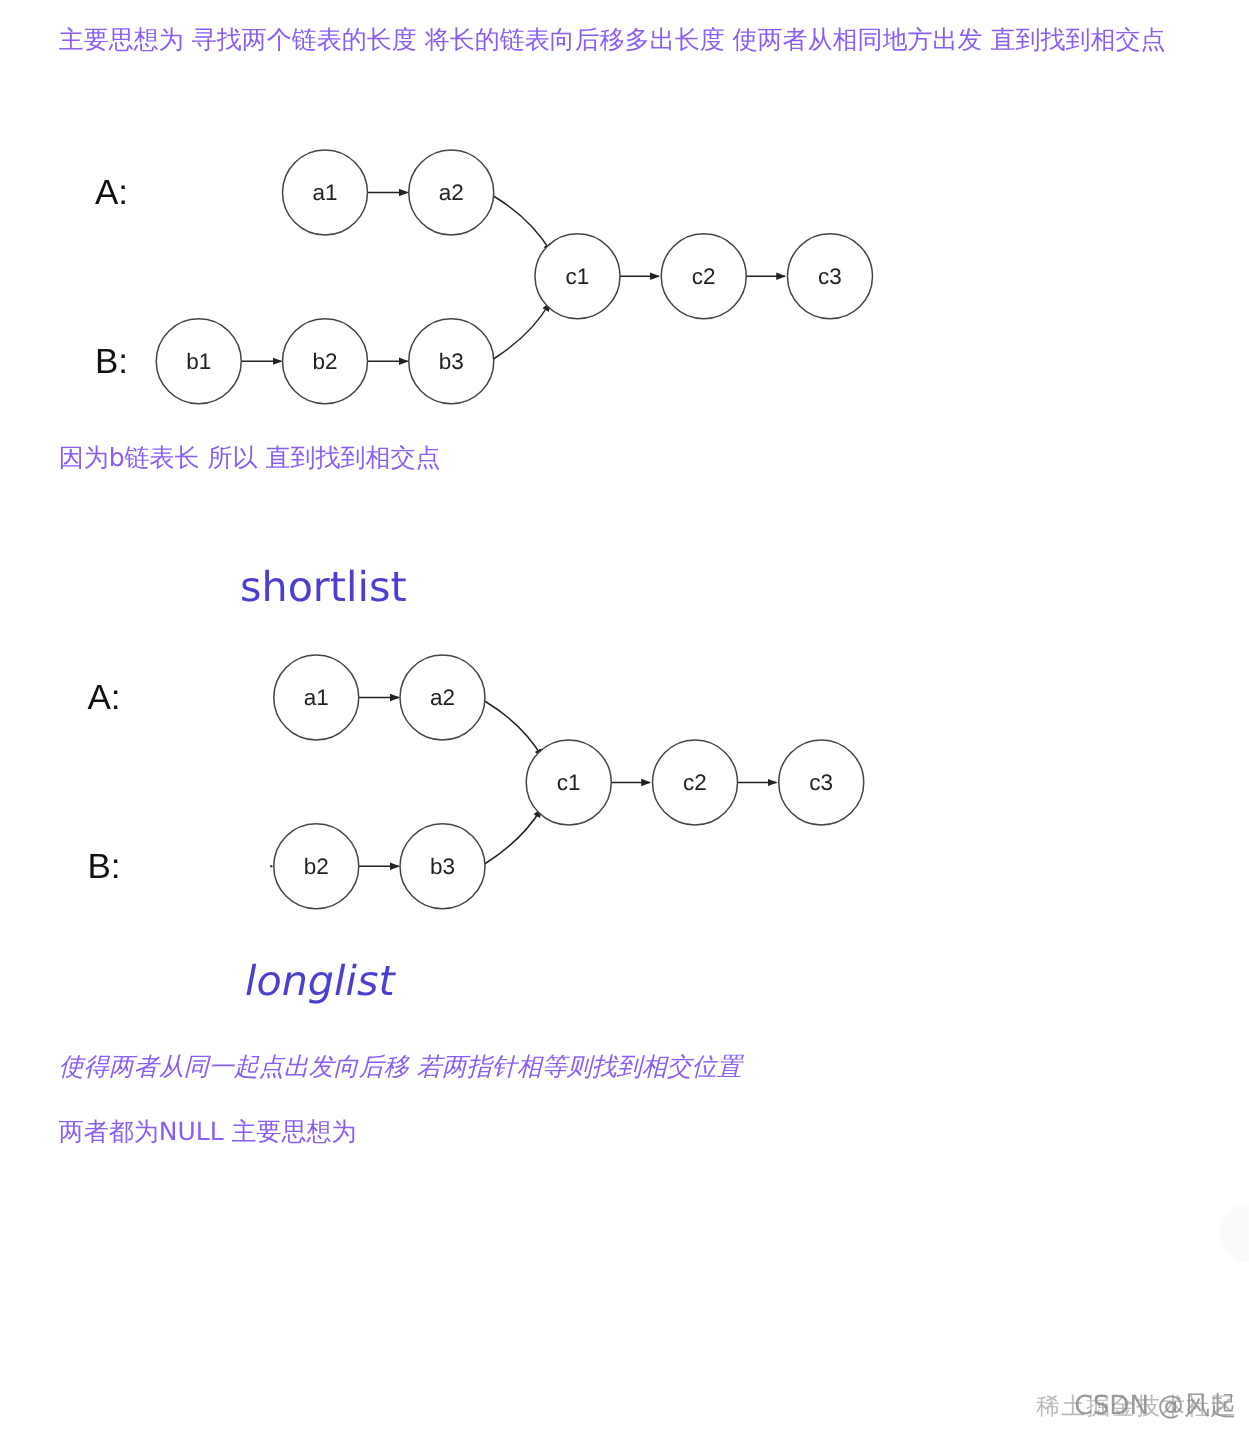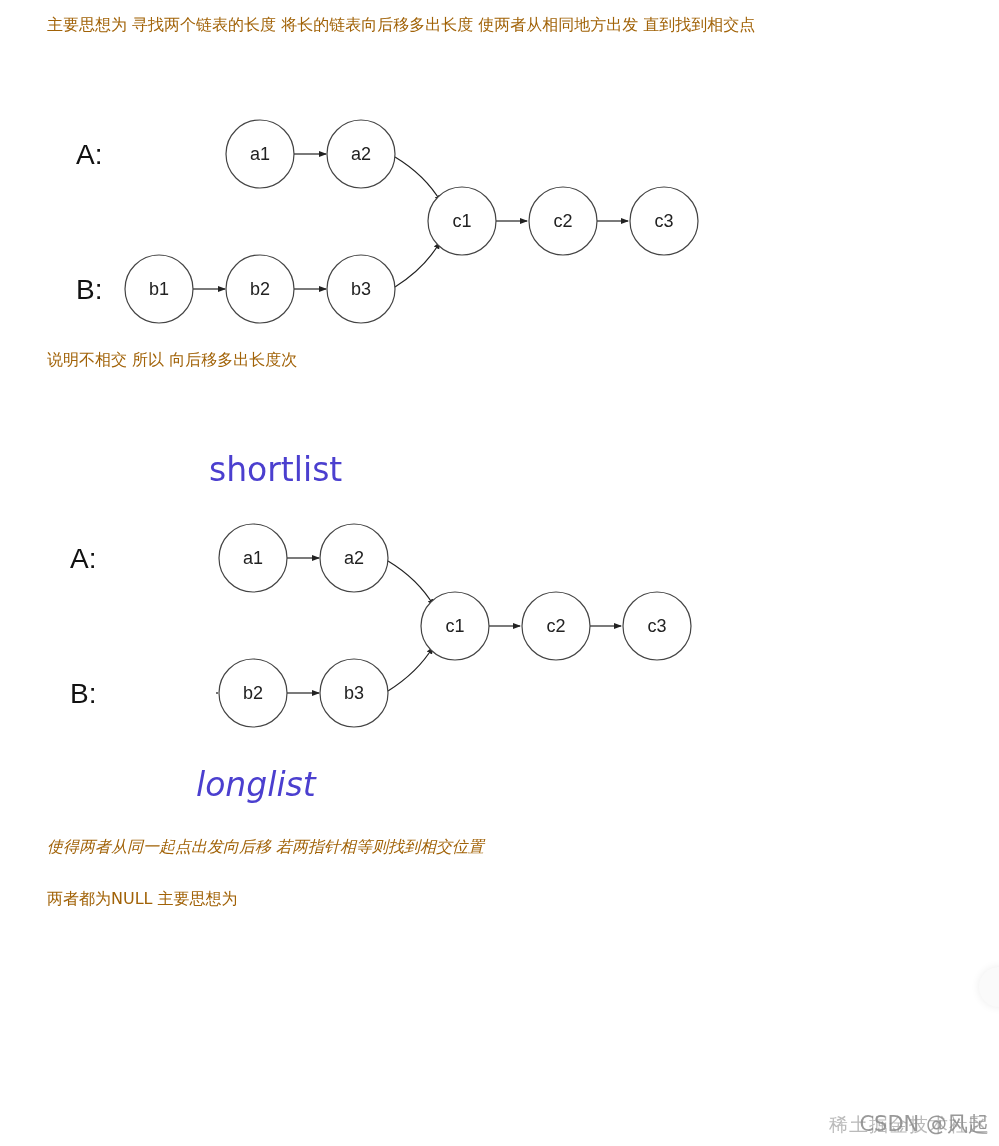--- a/index.html
+++ b/index.html
@@ -10,37 +10,37 @@
     body {
       width: 999px;
       height: 1146px;
       position: relative;
       overflow: hidden;
       font-family: "DejaVu Sans", "Liberation Sans", sans-serif;
     }
     .para {
       position: absolute;
       left: 47px;
-      color: #a16207;
-      font-size: 16px;
-      line-height: 26px;
+      color: #8b5cf6;
+      font-size: 20px;
+      line-height: 38px;
       margin: 0;
       white-space: nowrap;
     }
     .p1 { top: 12px; width: 940px; white-space: normal; }
     .p2 { top: 347px; }
     .p3 { top: 834px; font-style: italic; }
     .p4 { top: 886px; }
     .caption {
       position: absolute;
       color: #4b3fcf;
       font-size: 33px;
       font-family: "DejaVu Sans", sans-serif;
     }
-    .cap-short { left: 192px; top: 450px; margin-left: 17px; }
+    .cap-short { left: 192px; top: 450px; }
     .cap-long { left: 196px; top: 765px; font-style: italic; }
     svg.diagram {
       position: absolute;
       left: 0;
       overflow: visible;
     }
     .node-circle { fill: #fff; stroke: #444; stroke-width: 1.2; }
     .node-label {
       font-family: "Liberation Sans", sans-serif;
       font-size: 18px;
@@ -134,21 +134,21 @@
   <g>
     <ellipse class="node-circle" cx="563" cy="221" rx="34" ry="34"></ellipse>
     <text class="node-label" x="563" y="221">c2</text>
   </g>
   <g>
     <ellipse class="node-circle" cx="664" cy="221" rx="34" ry="34"></ellipse>
     <text class="node-label" x="664" y="221">c3</text>
   </g>
 </svg>
 
-<p class="para p2">说明不相交 所以 向后移多出长度次</p>
+<p class="para p2">因为b链表长 所以 直到找到相交点</p>
 
 <div class="caption cap-short">shortlist</div>
 
 <svg class="diagram" style="top:500px;" width="999" height="240" viewBox="0 500 999 240">
   <defs>
     <marker id="arr2" markerWidth="8" markerHeight="8" refX="7" refY="4" orient="auto" markerUnits="userSpaceOnUse">
       <path d="M0,1 L8,4 L0,7 Z" fill="#222"></path>
     </marker>
   </defs>
   <text class="row-label" x="70" y="558">A:</text>

